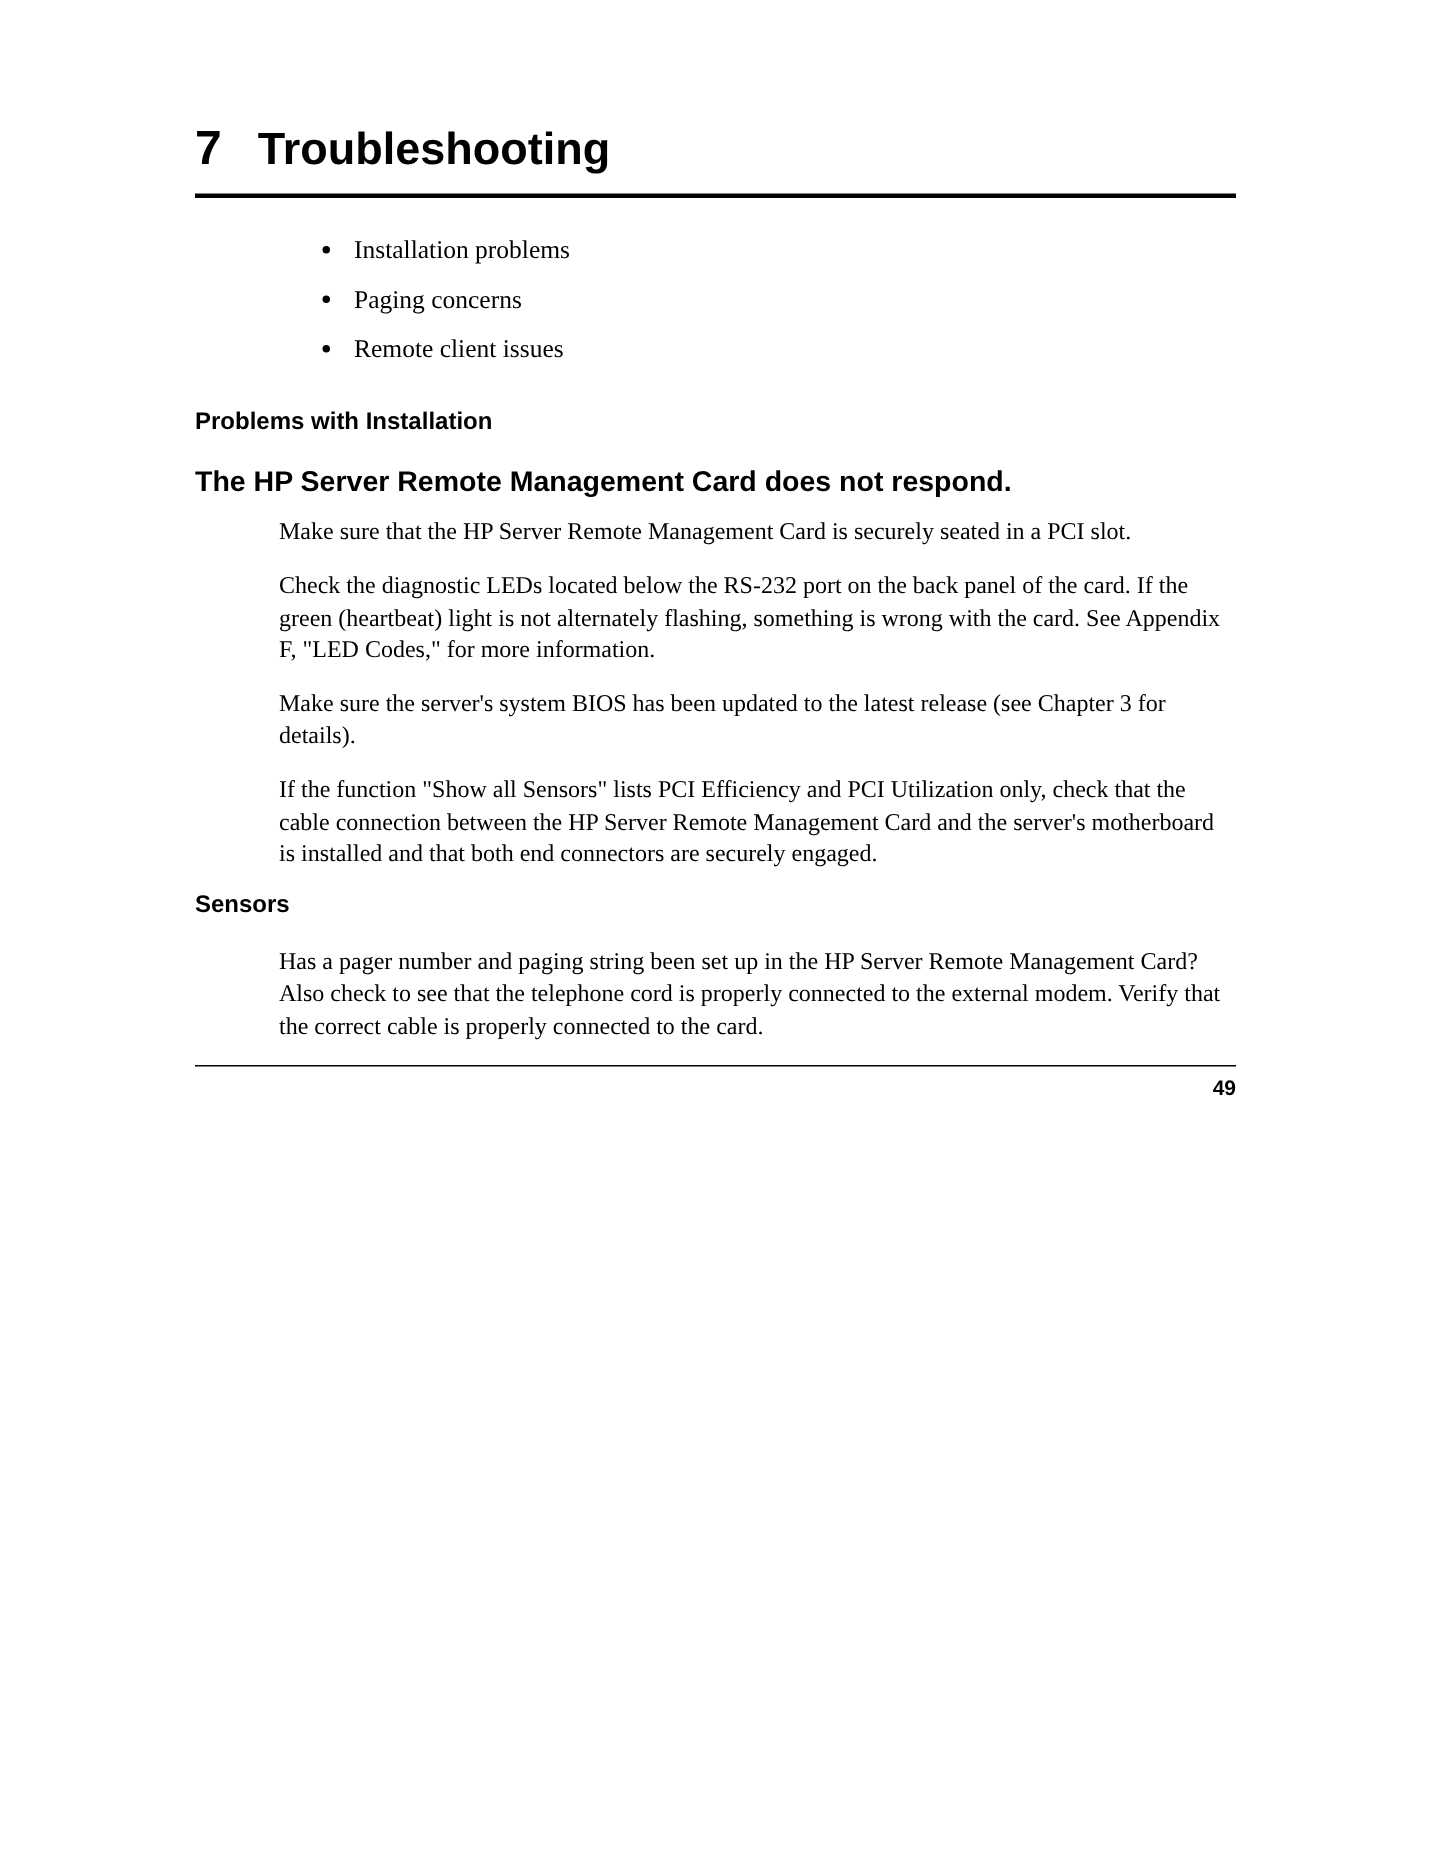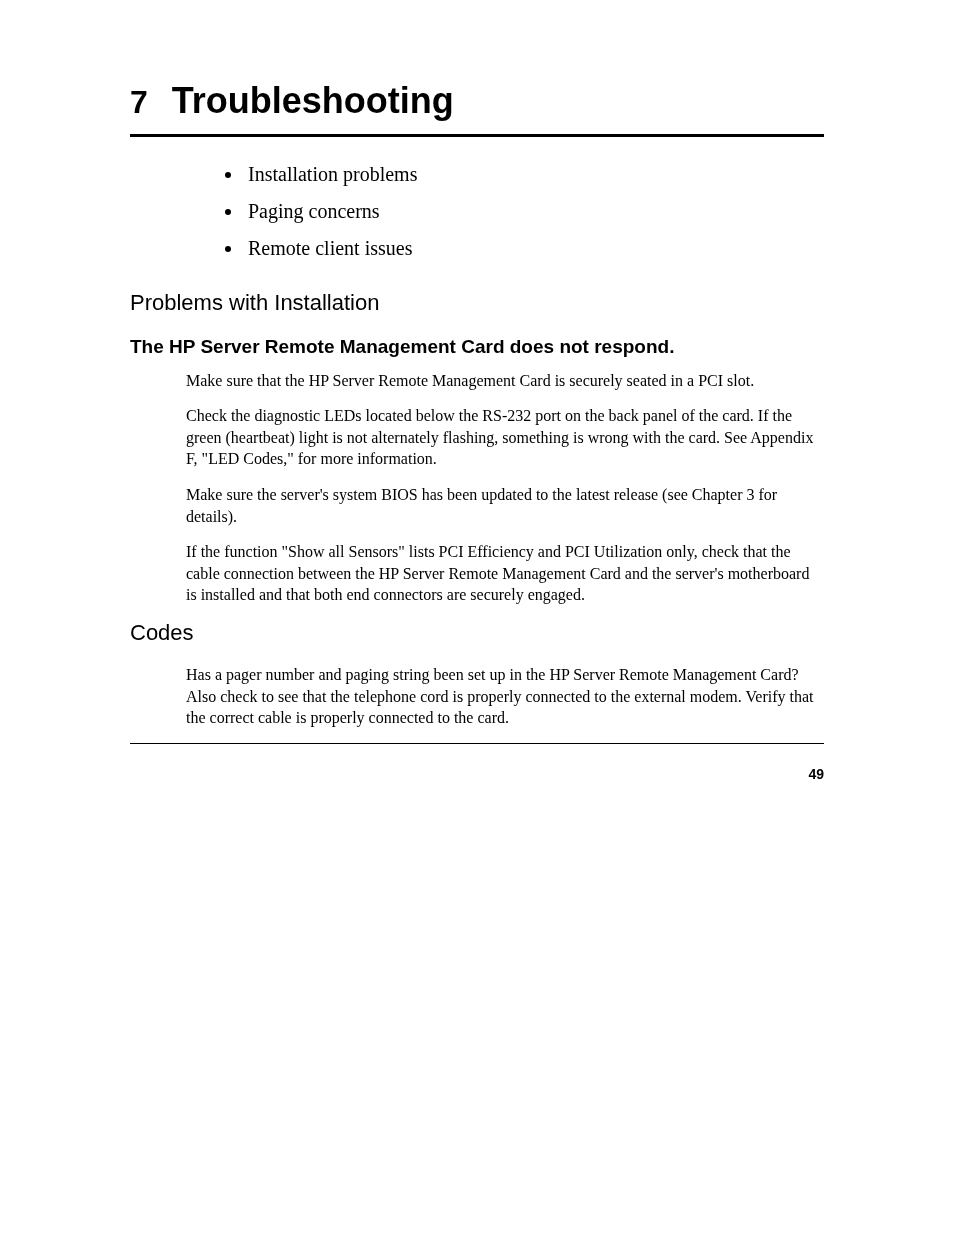--- a/index.html
+++ b/index.html
@@ -26,67 +26,67 @@
       margin-bottom: 24px;
     }
     .chapter-num {
       font-family: Arial, Helvetica, sans-serif;
       font-weight: 700;
       font-size: 32px;
     }
     .chapter-title {
       font-family: Arial, Helvetica, sans-serif;
       font-weight: 700;
-      font-size: 36px;
+      font-size: 30px;
       text-align: center;
     }
     .intro-para {
       font-size: 16px;
       line-height: 1.35;
       margin-left: 56px;
       margin-right: 0;
       margin-bottom: 16px;
     }
     .bullets {
       margin-left: 80px;
       margin-bottom: 28px;
     }
     .bullets li {
-      font-size: 20px;
+      font-size: 17px;
       line-height: 1.35;
       margin-bottom: 10px;
       list-style: disc;
-      margin-left: 34px;
+      margin-left: 22px;
       padding-left: 4px;
     }
     .h2 {
       font-family: Arial, Helvetica, sans-serif;
-      font-weight: 400;
-      font-size: 22px;
+      font-weight: 700;
+      font-size: 16px;
       margin-bottom: 18px;
       margin-top: 6px;
     }
     .h3 {
       font-family: Arial, Helvetica, sans-serif;
       font-weight: 700;
       font-size: 19px;
       line-height: 1.35;
       margin-bottom: 10px;
       margin-top: 4px;
     }
     .body-para {
       font-size: 16px;
       line-height: 1.35;
       margin-left: 56px;
       margin-bottom: 14px;
     }
     .footer-rule {
       border-top: 1px solid #000;
       margin-top: 12px;
-      padding-top: 22px;
+      padding-top: 6px;
       text-align: right;
       font-family: Arial, Helvetica, sans-serif;
       font-weight: 700;
       font-size: 14px;
     }
   </style>
 </head>
 <body>
 
 <div class="page">
@@ -105,21 +105,21 @@
 
   <h2 class="h2">Problems with Installation</h2>
 
   <h3 class="h3">The HP Server Remote Management Card does not respond.</h3>
   <p class="body-para">Make sure that the HP Server Remote Management Card is securely seated in a PCI slot.</p>
   <p class="body-para">Check the diagnostic LEDs located below the RS-232 port on the back panel of the card. If the green (heartbeat) light is not alternately flashing, something is wrong with the card. See Appendix F, "LED Codes," for more information.</p>
   <p class="body-para">Make sure the server's system BIOS has been updated to the latest release (see Chapter 3 for details).</p>
 
   <p class="body-para">If the function "Show all Sensors" lists PCI Efficiency and PCI Utilization only, check that the cable connection between the HP Server Remote Management Card and the server's motherboard is installed and that both end connectors are securely engaged.</p>
 
-  <h2 class="h2">Codes</h2>
+  <h2 class="h2">Sensors</h2>
 
   <p class="body-para">Has a pager number and paging string been set up in the HP Server Remote Management Card? Also check to see that the telephone cord is properly connected to the external modem. Verify that the correct cable is properly connected to the card.</p>
 
   <div class="footer-rule">
     <span>49</span>
   </div>
 
 </div>
 
 </body></html>

